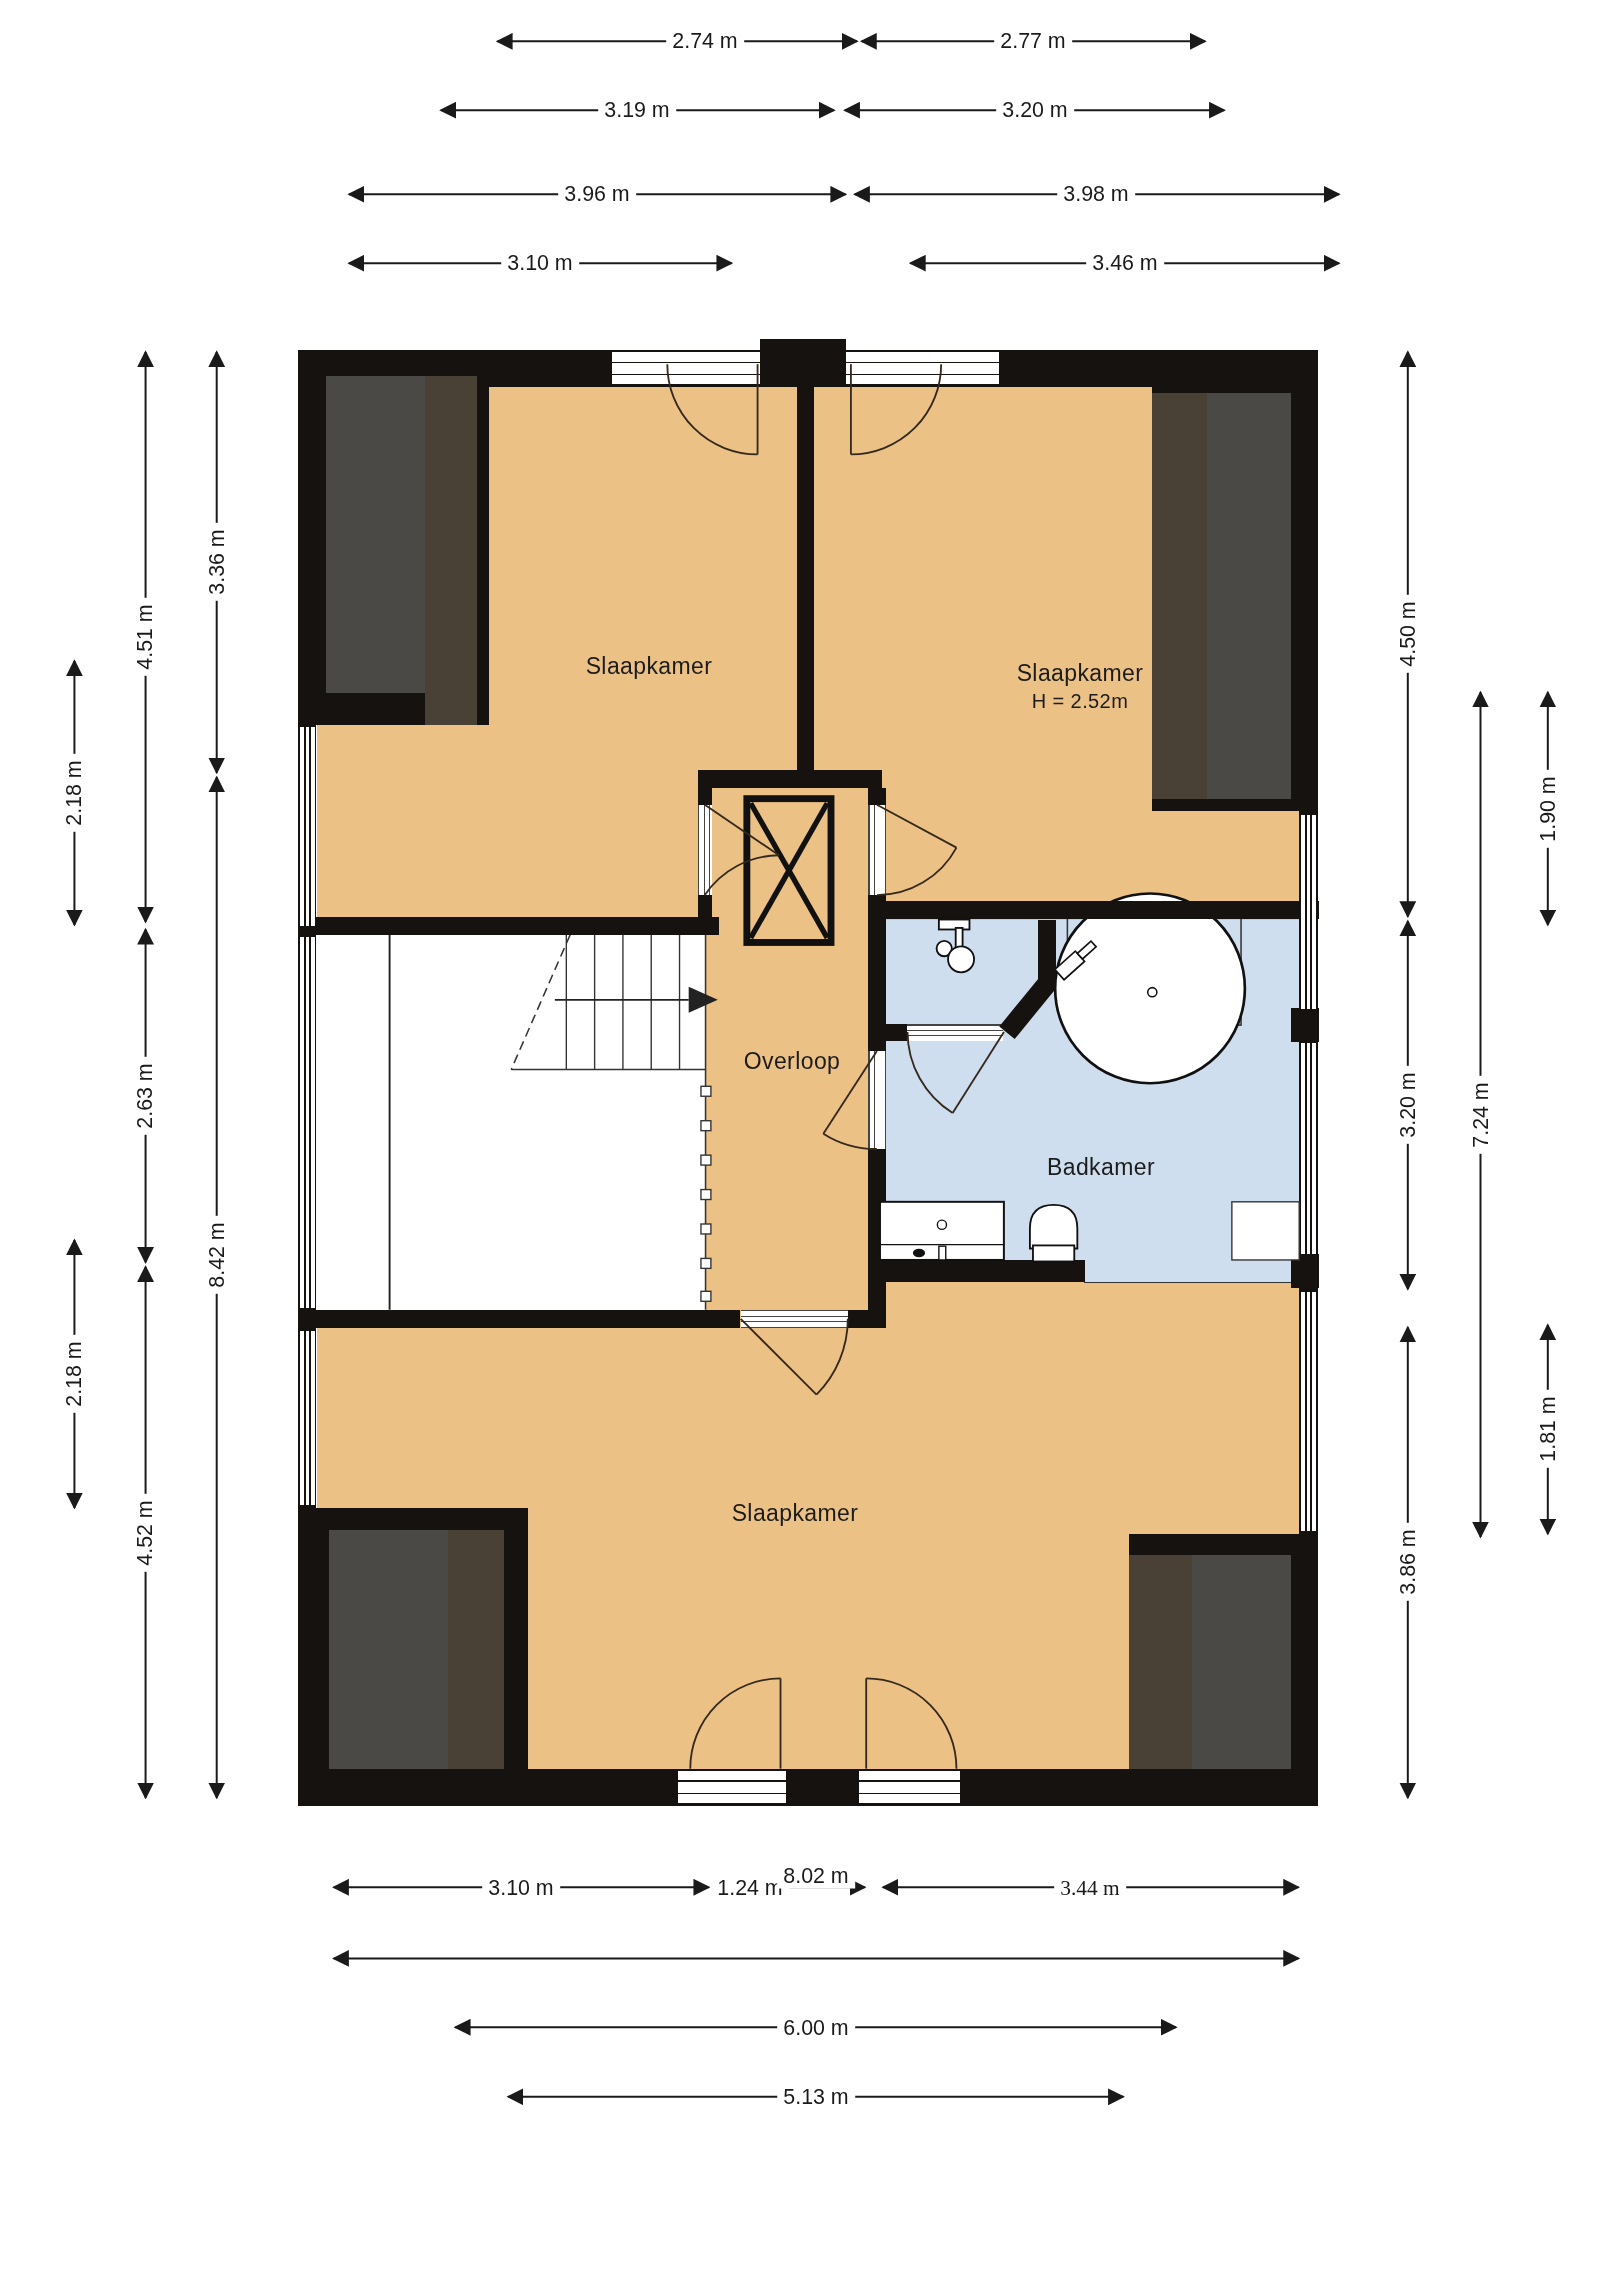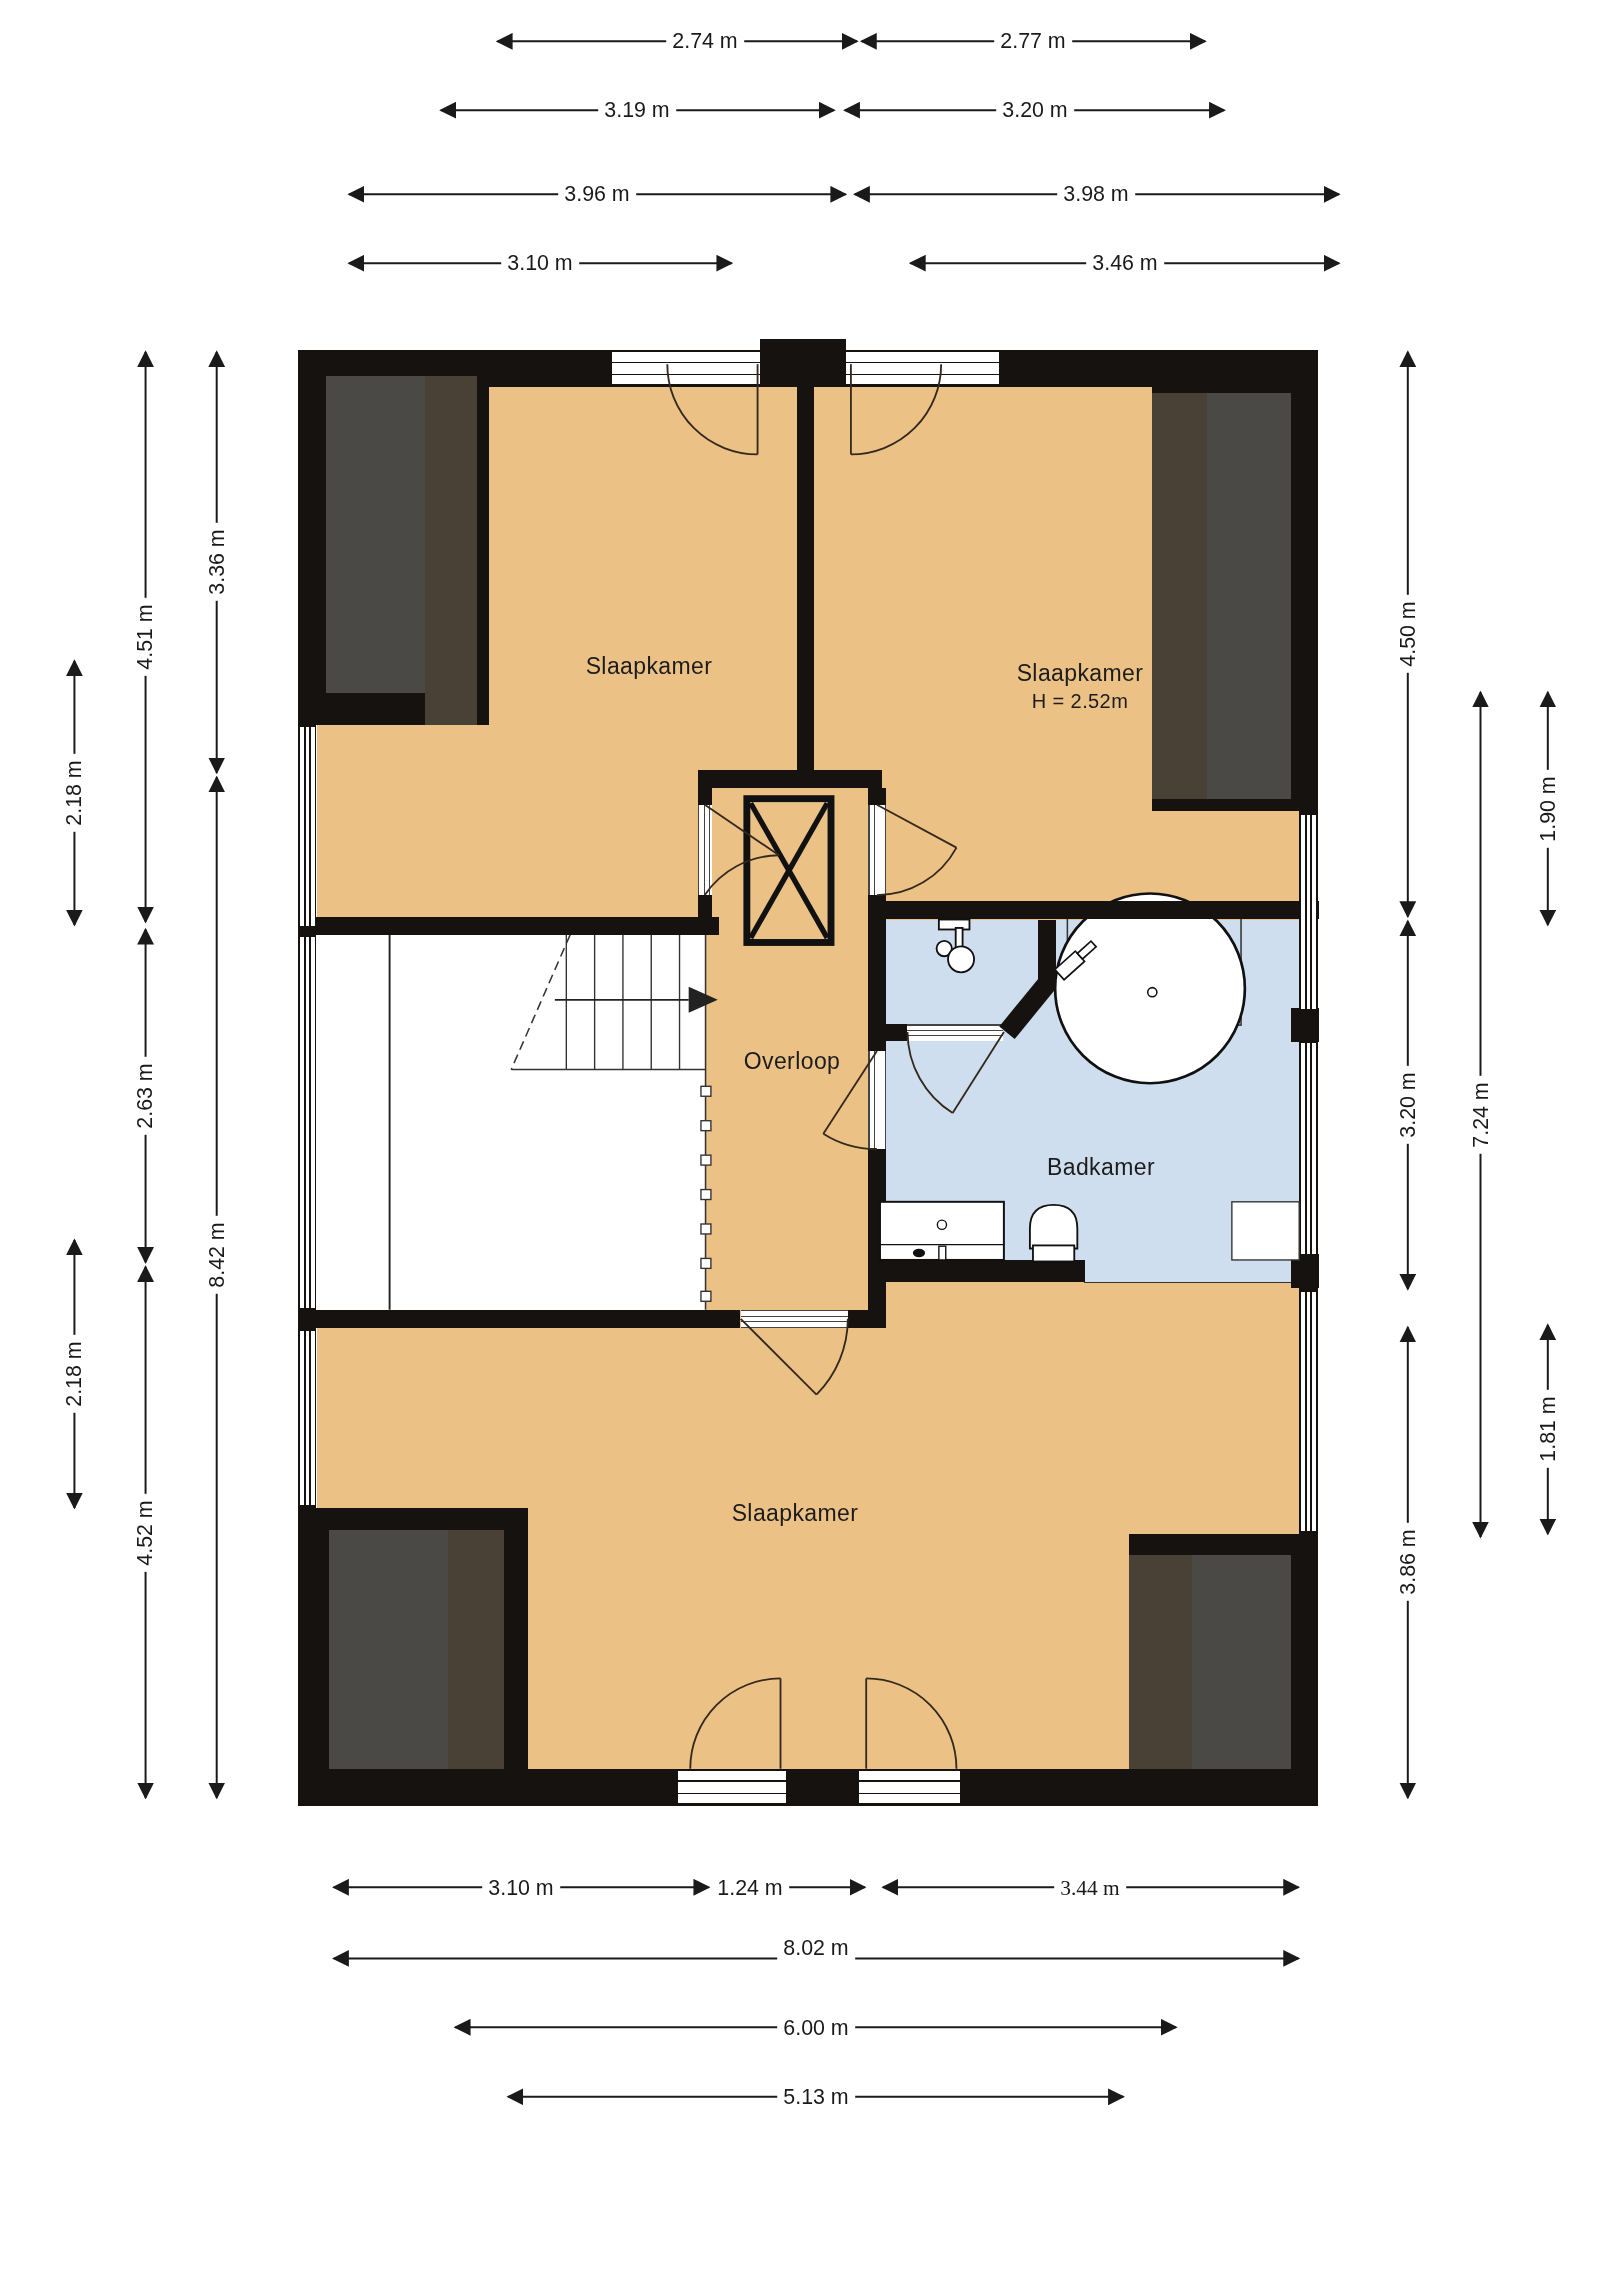--- a/index.html
+++ b/index.html
@@ -221,21 +221,21 @@
   <div class="dimlabel" style="left:637px;top:110px;">3.19 m</div>
   <div class="dimlabel" style="left:1035px;top:110px;">3.20 m</div>
   <div class="dimlabel" style="left:597px;top:194px;">3.96 m</div>
   <div class="dimlabel" style="left:1096px;top:194px;">3.98 m</div>
   <div class="dimlabel" style="left:540px;top:263px;">3.10 m</div>
   <div class="dimlabel" style="left:1125px;top:263px;">3.46 m</div>
 
   <div class="dimlabel" style="left:521px;top:1888px;">3.10 m</div>
   <div class="dimlabel" style="left:750px;top:1888px;">1.24 m</div>
   <div class="dimlabel" style="left:1090px;top:1888px;font-family:Liberation Serif, serif;">3.44 m</div>
-  <div class="dimlabel" style="left:816px;top:1948px;">8.02 m</div>
+  <div class="dimlabel" style="left:816px;top:1876px;">8.02 m</div>
   <div class="dimlabel" style="left:816px;top:2028px;">6.00 m</div>
   <div class="dimlabel" style="left:816px;top:2097px;text-align:center;">5.13 m</div>
 
   <div class="dimlabel vert" style="left:74px;top:793px;">2.18 m</div>
   <div class="dimlabel vert" style="left:74px;top:1374px;">2.18 m</div>
   <div class="dimlabel vert" style="left:145px;top:637px;">4.51 m</div>
   <div class="dimlabel vert" style="left:145px;top:1096px;">2.63 m</div>
   <div class="dimlabel vert" style="left:145px;top:1533px;">4.52 m</div>
   <div class="dimlabel vert" style="left:217px;top:562px;">3.36 m</div>
   <div class="dimlabel vert" style="left:217px;top:1255px;">8.42 m</div>

